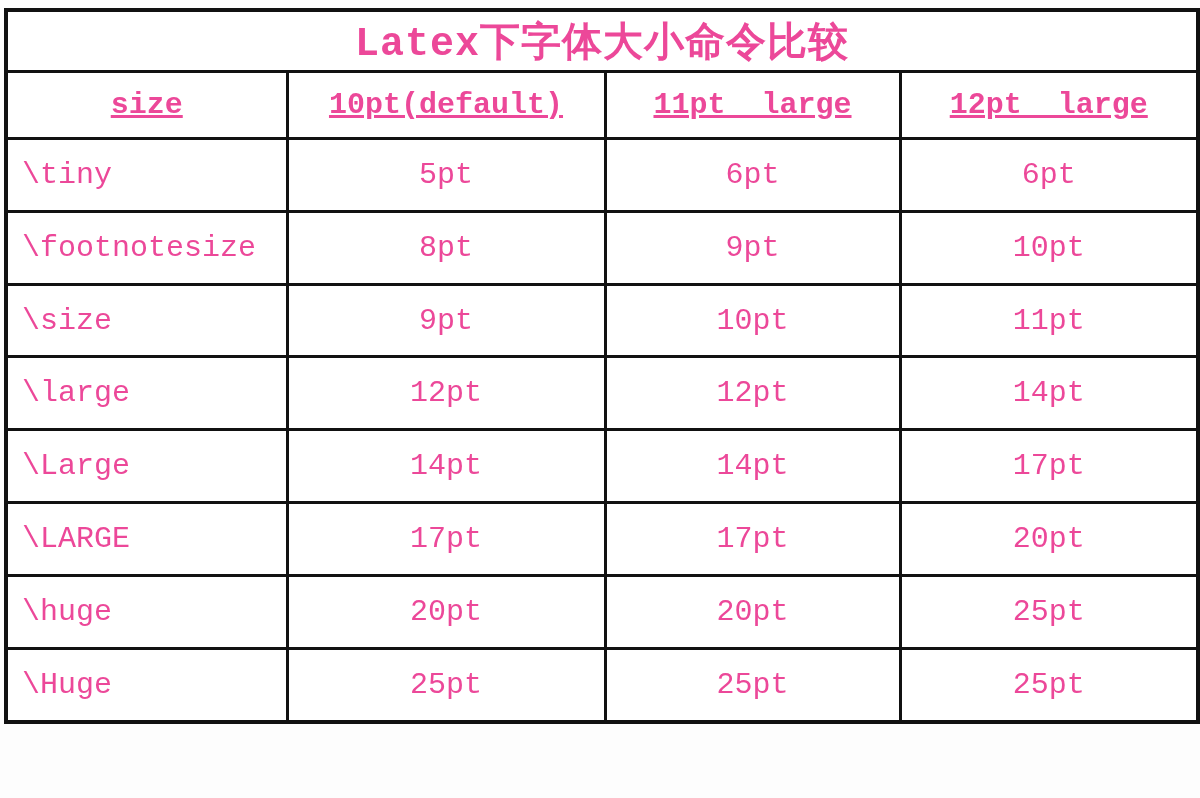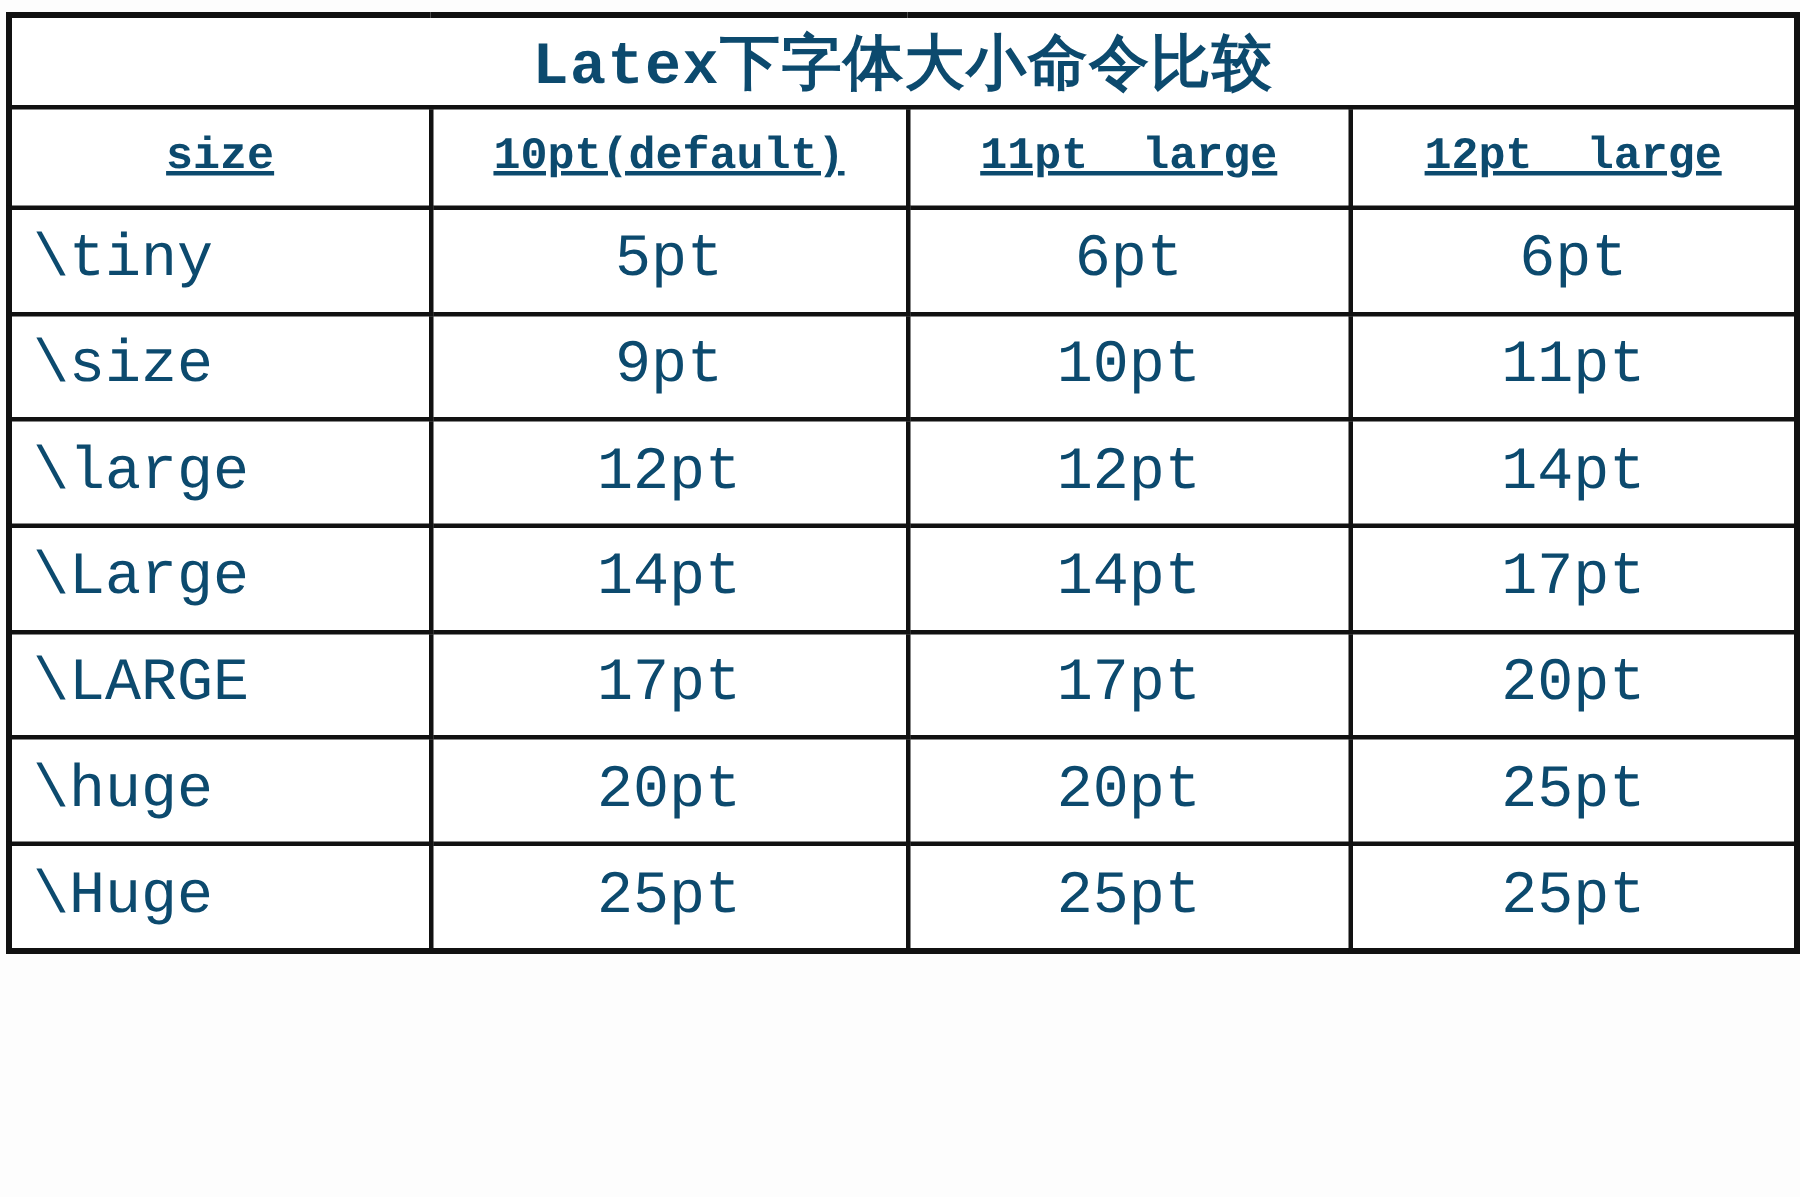--- a/index.html
+++ b/index.html
@@ -14,26 +14,26 @@
     position: relative;
     width: 1200px;
     height: 798px;
     background: #fdfdfd;
   }
   table.cmp {
     position: absolute;
     left: 4px;
     top: 8px;
     width: 1192px;
-    height: 628px;
+    height: 716px;
     border-collapse: collapse;
     table-layout: fixed;
     background: #ffffff;
     font-family: "Liberation Mono", "DejaVu Sans Mono", monospace;
-    color: #0c4a6e;
+    color: #ec4899;
   }
   table.cmp th, table.cmp td {
     border: 3px solid #111111;
     padding: 0;
     vertical-align: middle;
     overflow: hidden;
   }
   table.cmp {
     border: 4px solid #111111;
   }
@@ -48,21 +48,21 @@
   }
   tr.head-row th {
     height: 64px;
     font-size: 30px;
     font-weight: bold;
     text-align: center;
     white-space: pre;
     text-decoration: underline;
   }
   tbody td {
-    font-size: 40px;
+    font-size: 30px;
     font-weight: normal;
     text-align: center;
     white-space: pre;
   }
   tbody td.cmd {
     text-align: left;
     padding-left: 14px;
   }
   col.c0 { width: 281px; }
   col.c1 { width: 318px; }
@@ -92,20 +92,26 @@
       </tr>
     </thead>
     <tbody>
       <tr>
         <td class="cmd">\tiny</td>
         <td>5pt</td>
         <td>6pt</td>
         <td>6pt</td>
       </tr>
       <tr>
+        <td class="cmd">\footnotesize</td>
+        <td>8pt</td>
+        <td>9pt</td>
+        <td>10pt</td>
+      </tr>
+      <tr>
         <td class="cmd">\size</td>
         <td>9pt</td>
         <td>10pt</td>
         <td>11pt</td>
       </tr>
       <tr>
         <td class="cmd">\large</td>
         <td>12pt</td>
         <td>12pt</td>
         <td>14pt</td>

